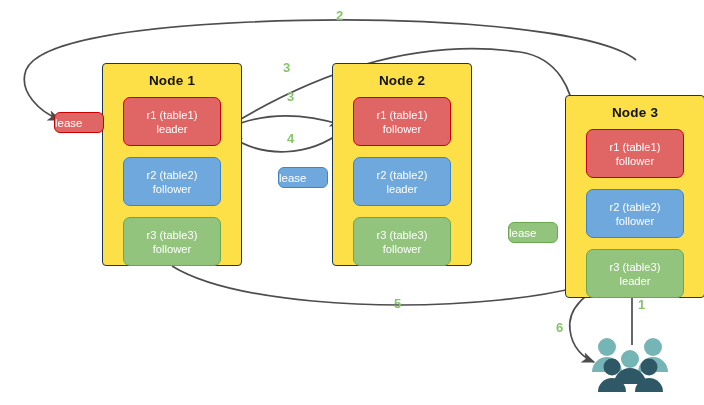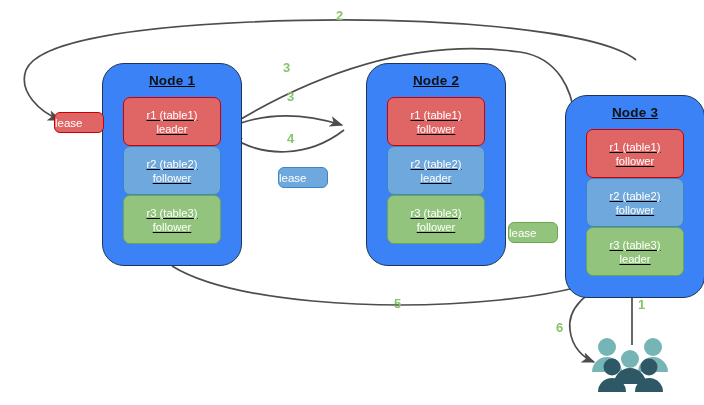--- a/index.html
+++ b/index.html
@@ -2,24 +2,24 @@
 <html><head>
 <meta charset="utf-8">
 <style>
   html,body{margin:0;padding:0;background:#ffffff;}
   body{width:704px;height:405px;overflow:hidden;
        font-family:"Liberation Sans","DejaVu Sans",sans-serif;}
   #stage{position:relative;width:704px;height:405px;background:#fff;}
   svg.layer{position:absolute;left:0;top:0;width:704px;height:405px;overflow:visible;}
   svg.arrows{z-index:1;}
   .node{position:absolute;box-sizing:border-box;border:1.6px solid #1c3557;
-        border-radius:22px;background:#3b82f6;z-index:2;text-decoration:underline;}
+        border-radius:4px;background:#fde047;z-index:2;}
   .node-title{text-align:center;font-weight:bold;font-size:13.5px;color:#111111;
               margin-top:9px;letter-spacing:.2px;}
-  .replicas{display:flex;flex-direction:column;align-items:center;margin-top:9px;}
+  .replicas{display:flex;flex-direction:column;align-items:center;gap:11px;margin-top:9px;}
   .replica{box-sizing:border-box;width:98px;height:49px;border-radius:7px;
            display:flex;flex-direction:column;align-items:center;justify-content:center;
            color:#ffffff;font-size:11.2px;line-height:14px;text-align:center;}
   .replica .l2{display:block;}
   .r-red{background:#e06666;border:1.6px solid #cc0000;}
   .r-blue{background:#6fa8dc;border:1.6px solid #3d85c6;}
   .r-green{background:#93c47d;border:1.6px solid #6aa84f;}
   .lease{position:absolute;box-sizing:border-box;border-radius:6px;
          display:flex;align-items:center;
          color:#ffffff;font-size:11.5px;z-index:3;height:21px;}
@@ -68,21 +68,21 @@
         <span>r2 (table2)</span>
         <span class="l2">follower</span>
       </div>
       <div class="replica r-green">
         <span>r3 (table3)</span>
         <span class="l2">follower</span>
       </div>
     </div>
   </div>
 
-  <div class="node" id="node2" style="left:332px;top:63px;width:140px;height:203px;margin-left:34px;">
+  <div class="node" id="node2" style="left:332px;top:63px;width:140px;height:203px;">
     <div class="node-title">Node 2</div>
     <div class="replicas">
       <div class="replica r-red">
         <span>r1 (table1)</span>
         <span class="l2">follower</span>
       </div>
       <div class="replica r-blue">
         <span>r2 (table2)</span>
         <span class="l2">leader</span>
       </div>

